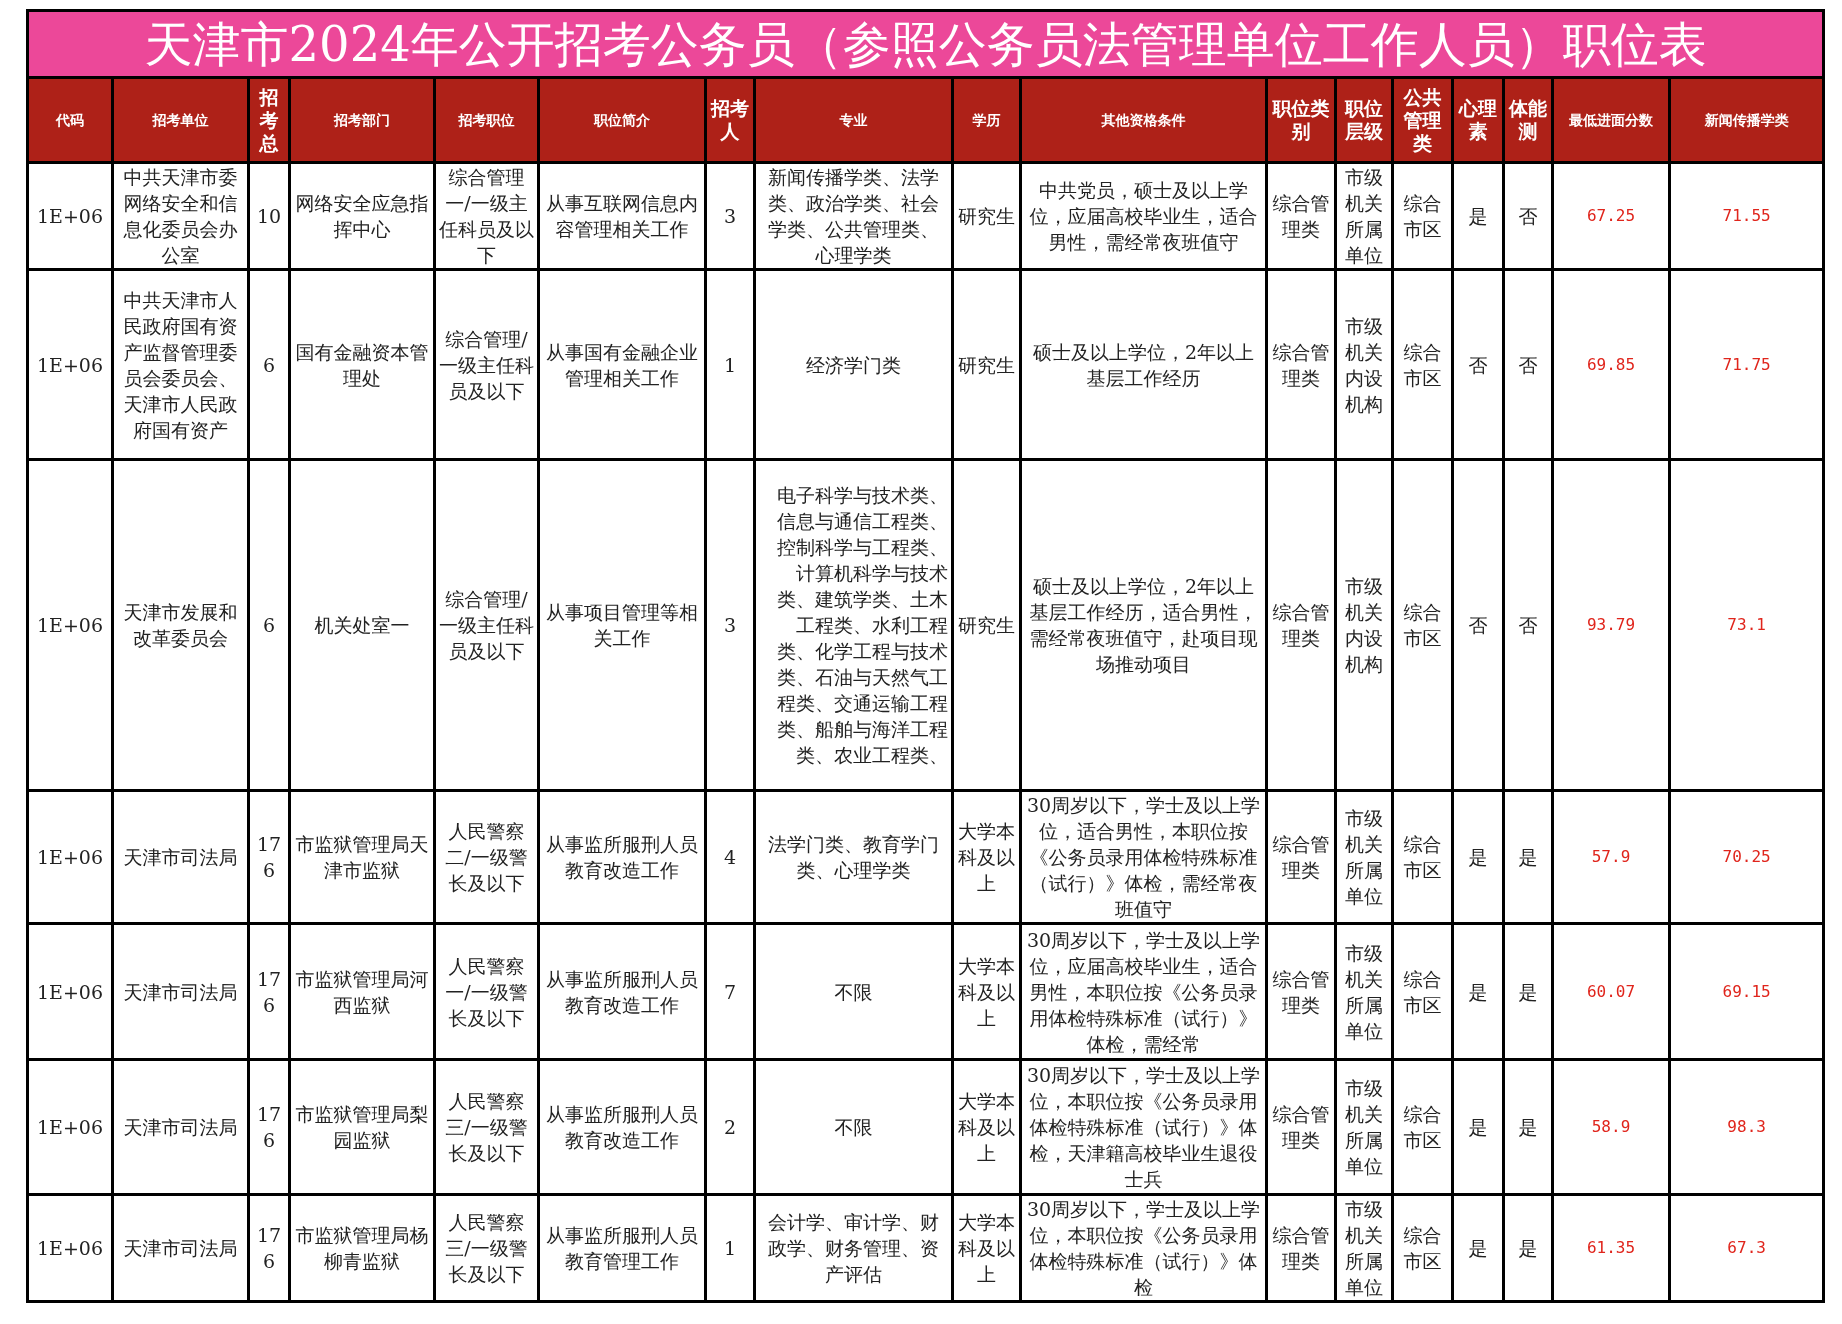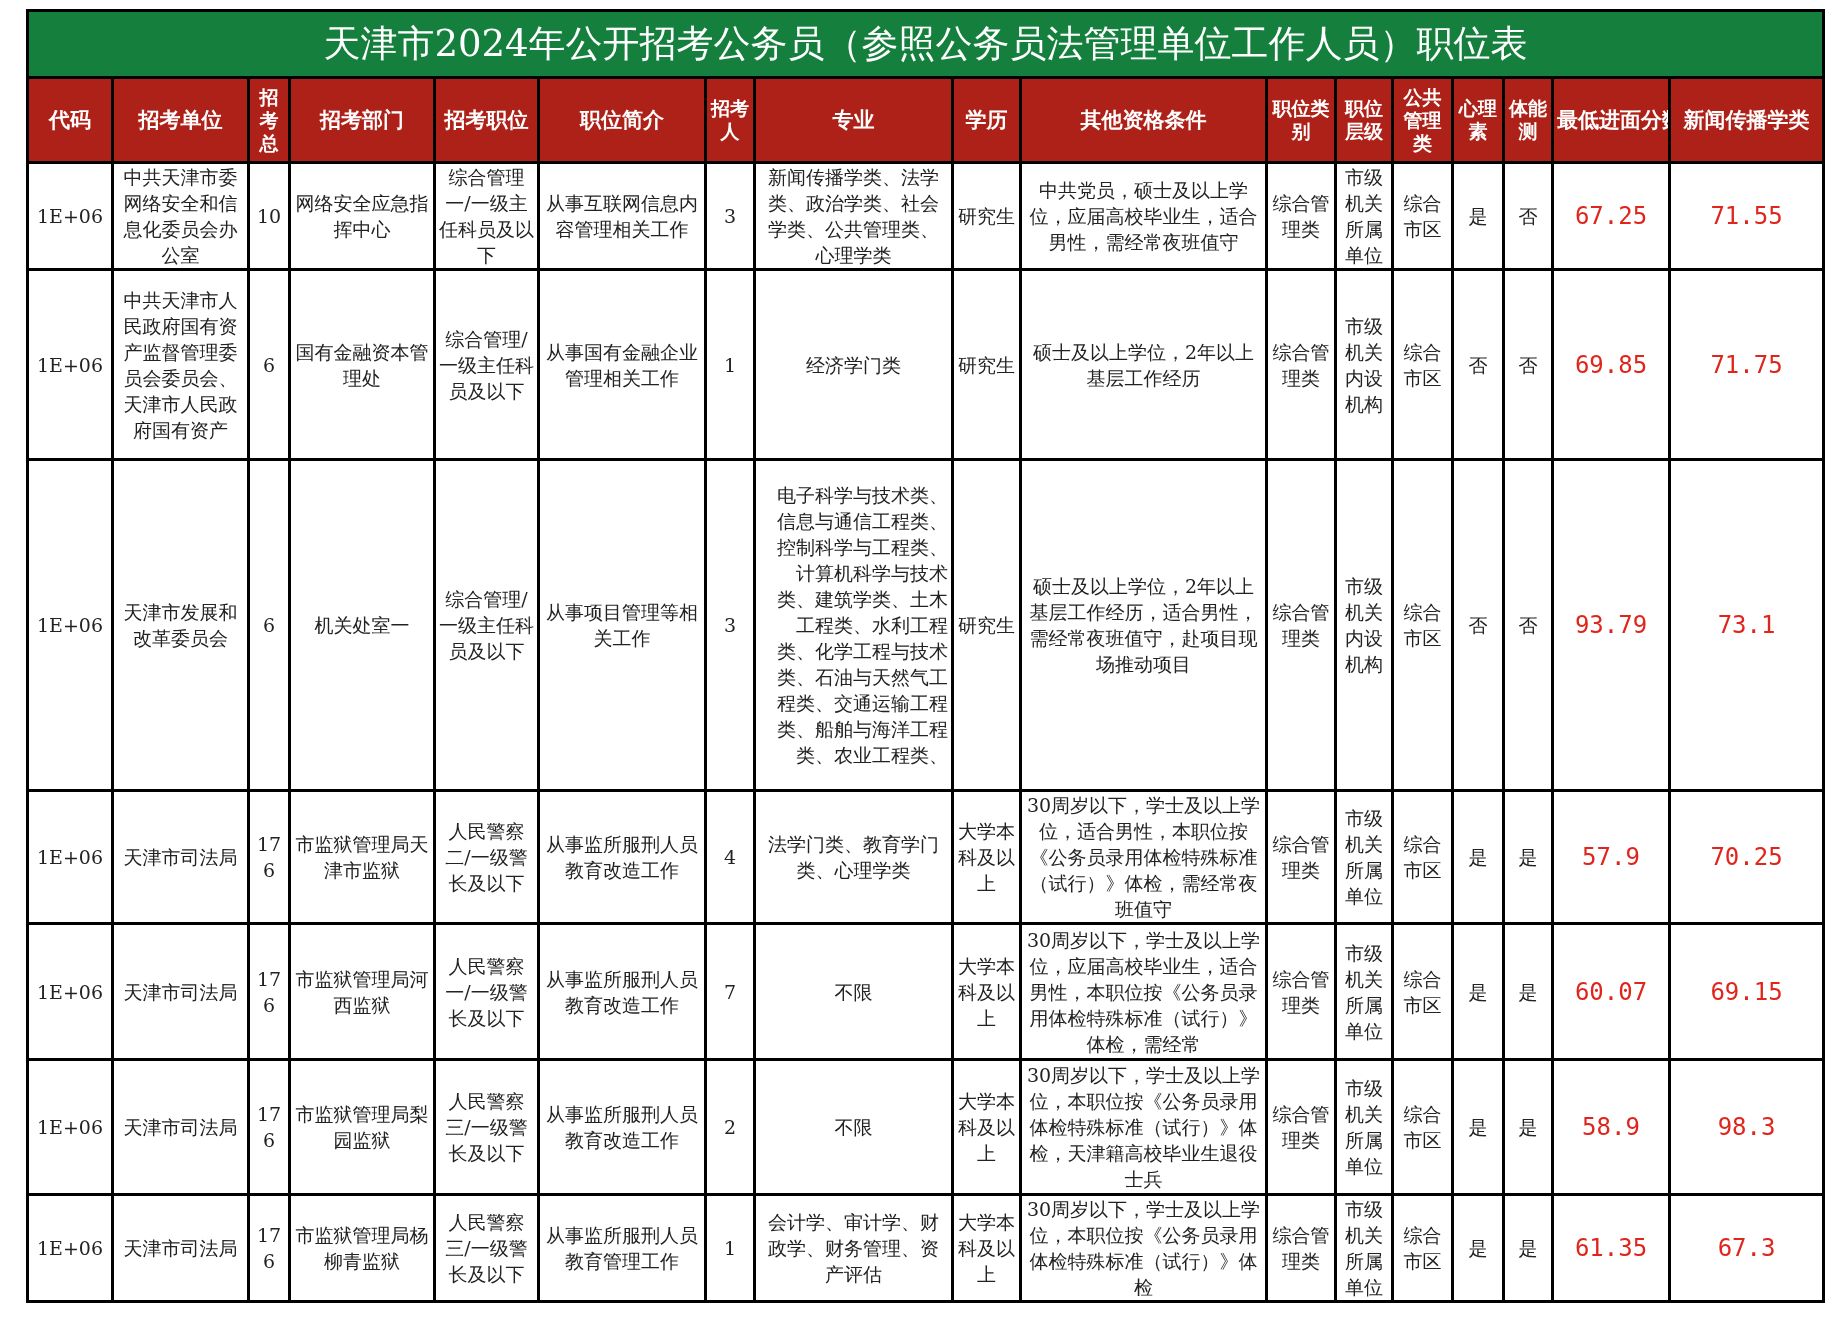--- a/index.html
+++ b/index.html
@@ -2,27 +2,27 @@
 <html><head>
 <meta charset="utf-8">
 <style>
   html, body { margin: 0; padding: 0; background: #ffffff; }
   body { width: 1842px; height: 1324px; position: relative; overflow: hidden;
          font-family: "DejaVu Serif", "Liberation Serif", serif; }
   .sheet { position: absolute; left: 26px; top: 9px; width: 1796px; }
   table { border-collapse: collapse; table-layout: fixed; width: 1796px; }
   td, th { border: 3px solid #000; padding: 0 3px; text-align: center; vertical-align: middle;
            overflow: hidden; word-break: break-all; }
-  .title-cell { background: #15803d; color: #ffffff; height: 64px;
-                font-family: "DejaVu Serif", "Liberation Serif", serif; font-size: 37px; letter-spacing: 0px; }
+  .title-cell { background: #ec4899; color: #ffffff; height: 64px;
+                font-family: "DejaVu Serif", "Liberation Serif", serif; font-size: 48px; letter-spacing: 0px; }
   .hdr th { background: #ae2118; color: #ffffff; height: 82px; font-weight: bold;
-            font-family: "DejaVu Sans", "Liberation Sans", sans-serif; font-size: 21px; line-height: 24px; }
+            font-family: "DejaVu Sans", "Liberation Sans", sans-serif; font-size: 14px; line-height: 24px; }
   .hdr th.narrow { font-size: 19px; line-height: 23px; }
   td { font-size: 19px; line-height: 26px; color: #222; height: auto; }
-  td.score { color: #e0251c; font-family: "DejaVu Sans Mono", "Liberation Mono", monospace; font-size: 24px; }
+  td.score { color: #e0251c; font-family: "DejaVu Sans Mono", "Liberation Mono", monospace; font-size: 16px; }
   td.left { text-align: right; }
   .r1 td { height: 104px; }
   .r2 td { height: 187px; }
   .r3 td { height: 328px; }
   .r4 td { height: 128px; }
   .r5 td { height: 133px; }
   .r6 td { height: 132px; }
   .r7 td { height: 103px; }
 </style>
 </head>

